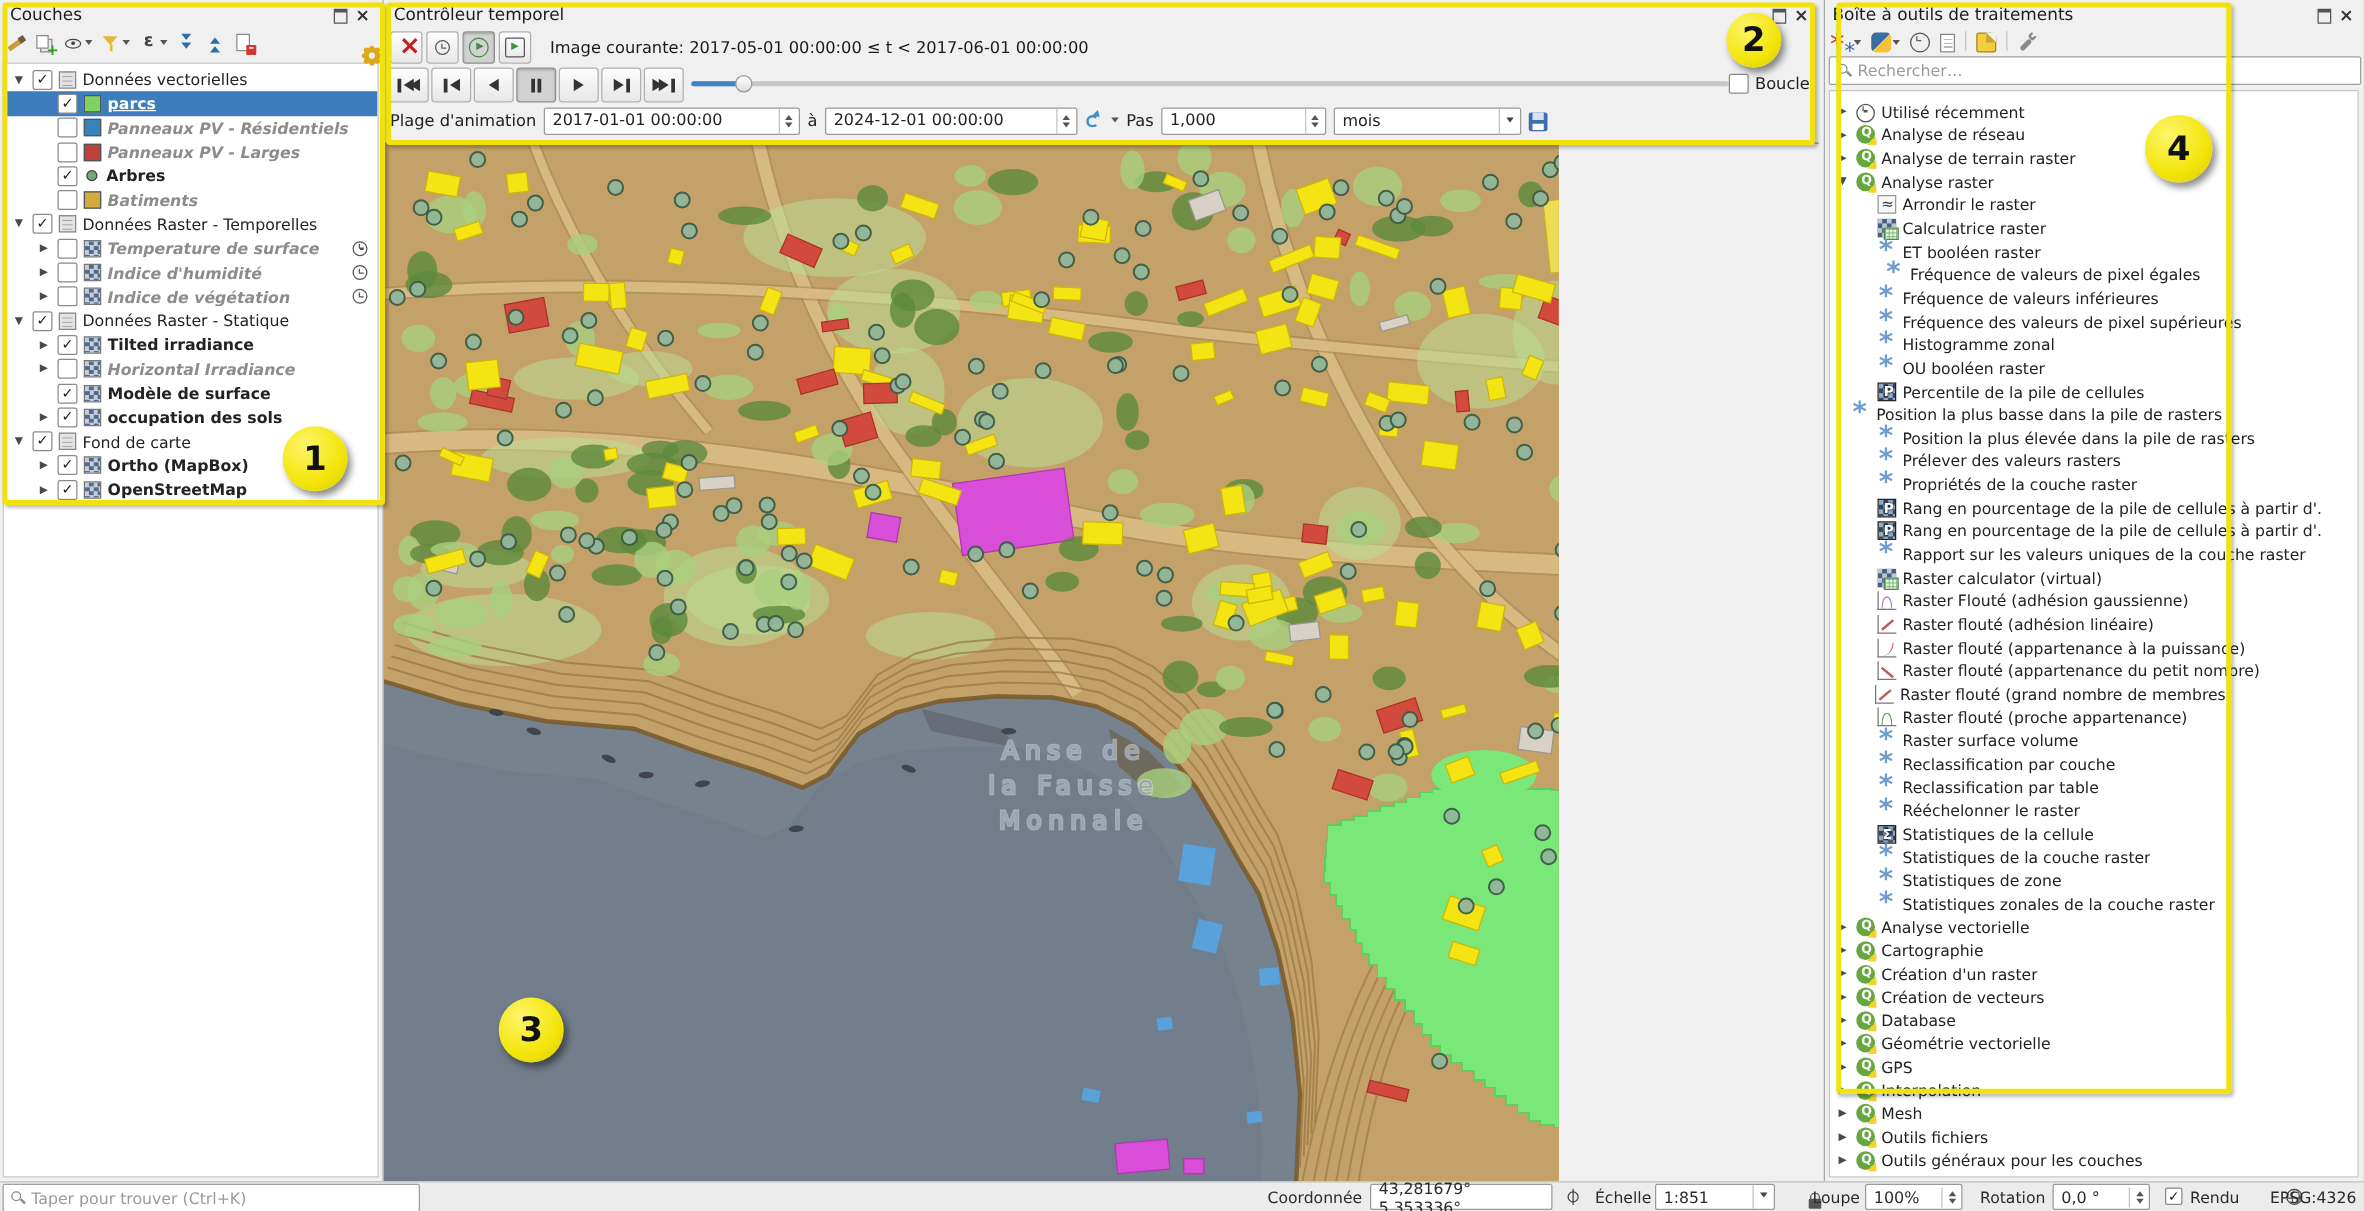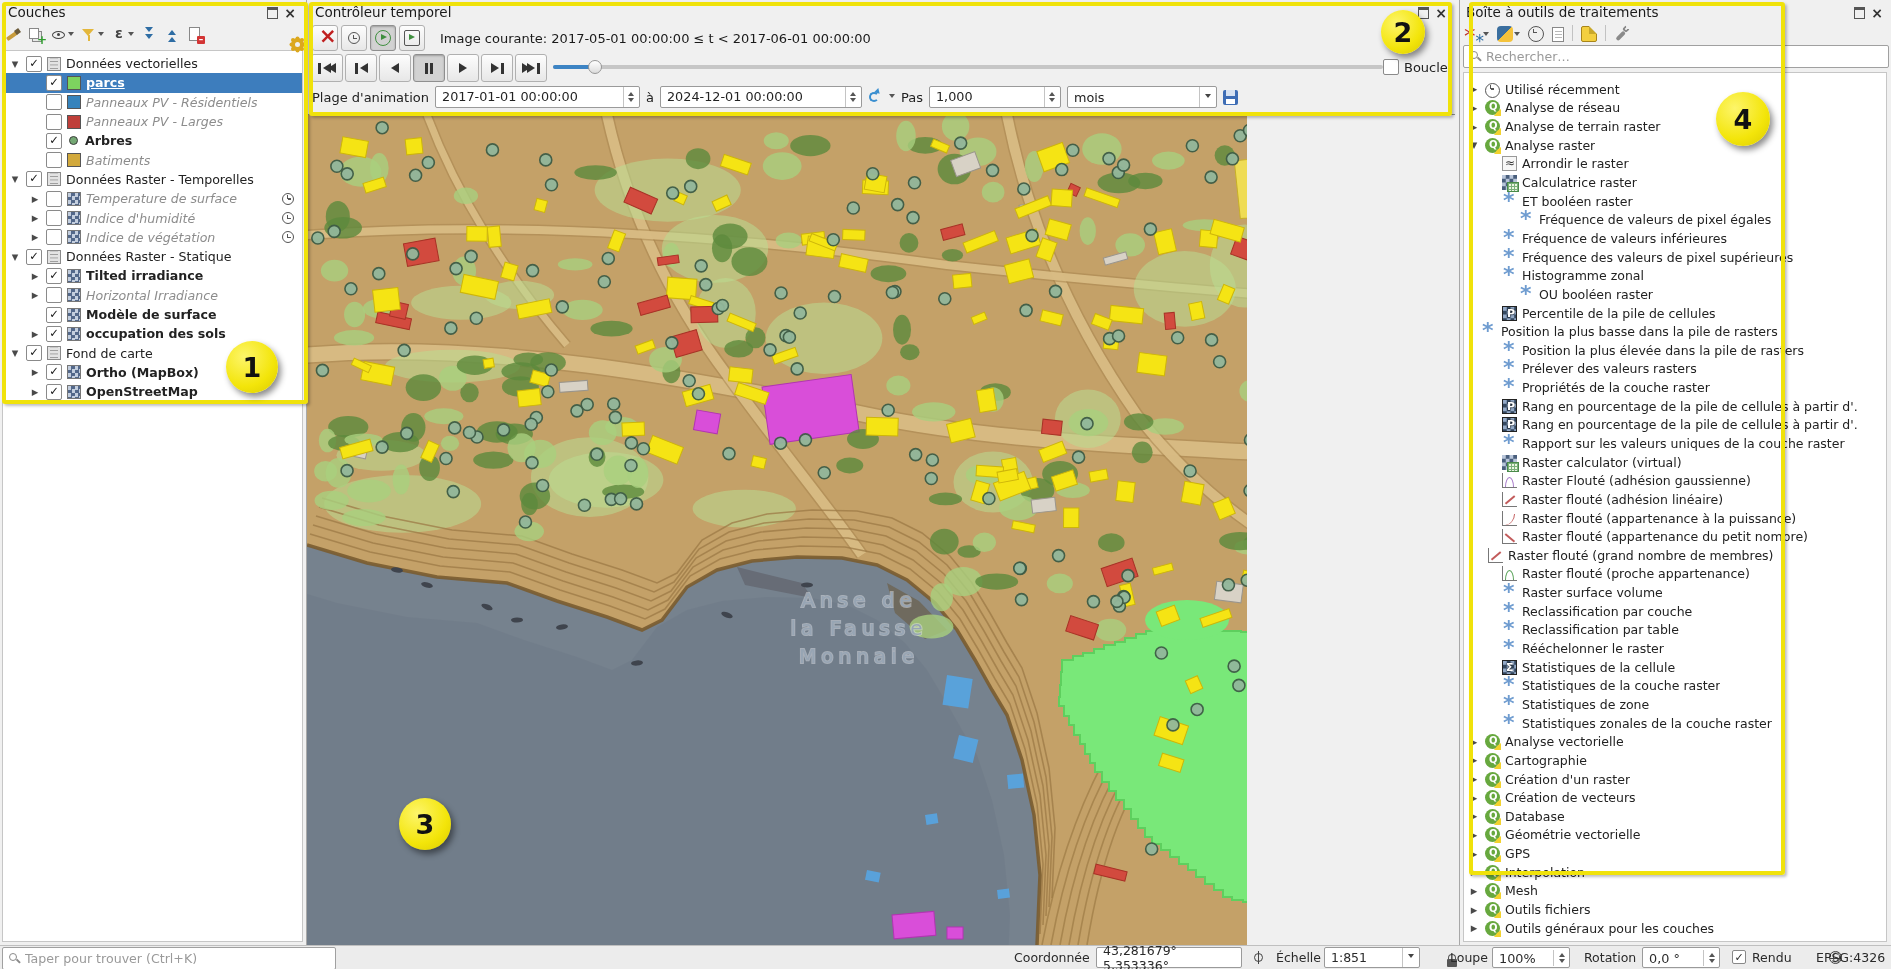--- a/index.html
+++ b/index.html
@@ -26,21 +26,21 @@
   .sel .exp{color:#eee}
   .cb{width:14px;height:14px;flex:none;background:#fff;border:1px solid #8a8a8a;border-radius:2px;
       font-size:11.5px;line-height:13px;text-align:center;color:#1a1a1a;font-weight:bold}
   .lic{width:14px;height:14px;flex:none;position:relative;box-sizing:border-box}
   .group-icon{background:#e3e3e3;border:1px solid #8a8a8a;background-image:linear-gradient(#9a9a9a 1px,transparent 1px);background-size:8px 3.5px;background-position:2px 3px;background-repeat:repeat-y}
   .raster-icon{background:repeating-conic-gradient(#53688a 0 25%,#c3cede 0 50%) 0 0/7px 7px;border:1px solid #777}
   .swatch-square{border:1px solid #555}
   .swatch-dot{width:9px!important;height:9px!important;border-radius:50%;border:1px solid #3c3c3c;margin:0 2px}
   .llb{overflow:hidden;text-overflow:clip}
   .llb.bold{font-weight:bold}
-  .llb.italic{font-style:italic;color:#8c8c8c;font-weight:normal}
+  .llb.italic{font-style:italic;color:#8c8c8c;font-weight:bold}
   .llb.und{text-decoration:underline}
   .cssclock{width:12px;height:12px;border:1.3px solid #555;border-radius:50%;position:relative;box-sizing:border-box}
   .cssclock::before{content:"";position:absolute;left:4px;top:1.5px;width:1.3px;height:4px;background:#555}
   .cssclock::after{content:"";position:absolute;left:4.6px;top:4.5px;width:3.5px;height:1.3px;background:#555}
   .lclock{margin-left:auto;margin-right:8px;flex:none}
   
   .styling-panel-icon::before{content:"";position:absolute;left:0;top:7px;width:12px;height:4px;background:#c79b3b;border-radius:1px;transform:rotate(-35deg)}
   .styling-panel-icon::after{content:"";position:absolute;right:1px;top:2px;width:5px;height:5px;background:#6b5b3a;transform:rotate(-35deg)}
   .add-group-icon::before{content:"";position:absolute;left:0;top:1px;width:8px;height:9px;background:#fff;border:1px solid #888;box-shadow:3px 3px 0 -1px #e8e8e8,3px 3px 0 0 #888}
   .add-group-icon::after{content:"+";position:absolute;right:-3px;bottom:-5px;color:#2e9e2e;font-weight:bold;font-size:12px}
@@ -988,41 +988,41 @@
       <div class="trow" style="padding-left: 21px;">
         <span class="exp"></span>
         <span class="tic raster-calculator-icon"></span>
         <span class="tlb">Calculatrice raster</span>
       </div>
       <div class="trow" style="padding-left: 21px;">
         <span class="exp"></span>
         <span class="tic algorithm-icon"></span>
         <span class="tlb">ET booléen raster</span>
       </div>
-      <div class="trow" style="padding-left: 38px;">
+      <div class="trow" style="padding-left: 27px;">
         <span class="exp"></span>
         <span class="tic algorithm-icon"></span>
         <span class="tlb">Fréquence de valeurs de pixel égales</span>
       </div>
       <div class="trow" style="padding-left: 21px;">
         <span class="exp"></span>
         <span class="tic algorithm-icon"></span>
         <span class="tlb">Fréquence de valeurs inférieures</span>
       </div>
       <div class="trow" style="padding-left: 21px;">
         <span class="exp"></span>
         <span class="tic algorithm-icon"></span>
         <span class="tlb">Fréquence des valeurs de pixel supérieures</span>
       </div>
       <div class="trow" style="padding-left: 21px;">
         <span class="exp"></span>
         <span class="tic algorithm-icon"></span>
         <span class="tlb">Histogramme zonal</span>
       </div>
-      <div class="trow" style="padding-left: 38px;">
+      <div class="trow" style="padding-left: 21px;">
         <span class="exp"></span>
         <span class="tic algorithm-icon"></span>
         <span class="tlb">OU booléen raster</span>
       </div>
       <div class="trow" style="padding-left: 21px;">
         <span class="exp"></span>
         <span class="tic percentile-icon"></span>
         <span class="tlb">Percentile de la pile de cellules</span>
       </div>
       <div class="trow" style="">
@@ -1078,21 +1078,21 @@
       <div class="trow" style="padding-left: 21px;">
         <span class="exp"></span>
         <span class="tic fuzzy-power-icon fz"></span>
         <span class="tlb">Raster flouté (appartenance à la puissance)</span>
       </div>
       <div class="trow" style="padding-left: 21px;">
         <span class="exp"></span>
         <span class="tic fuzzy-small-icon fz"></span>
         <span class="tlb">Raster flouté (appartenance du petit nombre)</span>
       </div>
-      <div class="trow" style="padding-left: 7px;">
+      <div class="trow" style="padding-left: 19px;">
         <span class="exp"></span>
         <span class="tic fuzzy-large-icon fz"></span>
         <span class="tlb">Raster flouté (grand nombre de membres)</span>
       </div>
       <div class="trow" style="padding-left: 21px;">
         <span class="exp"></span>
         <span class="tic fuzzy-near-icon fz"></span>
         <span class="tlb">Raster flouté (proche appartenance)</span>
       </div>
       <div class="trow" style="padding-left: 21px;">

